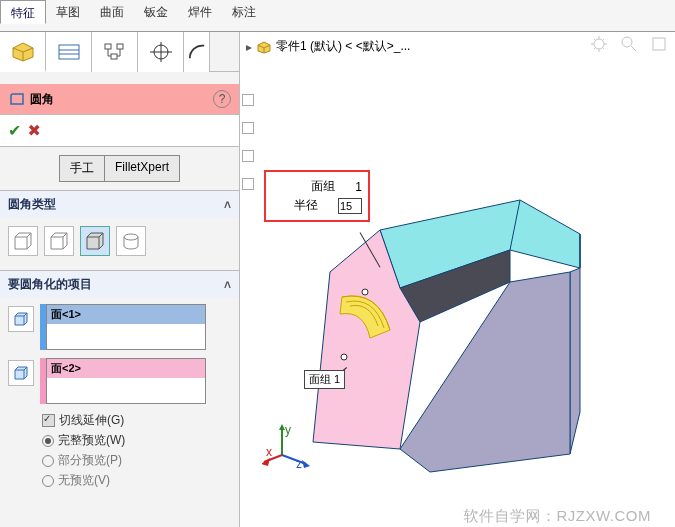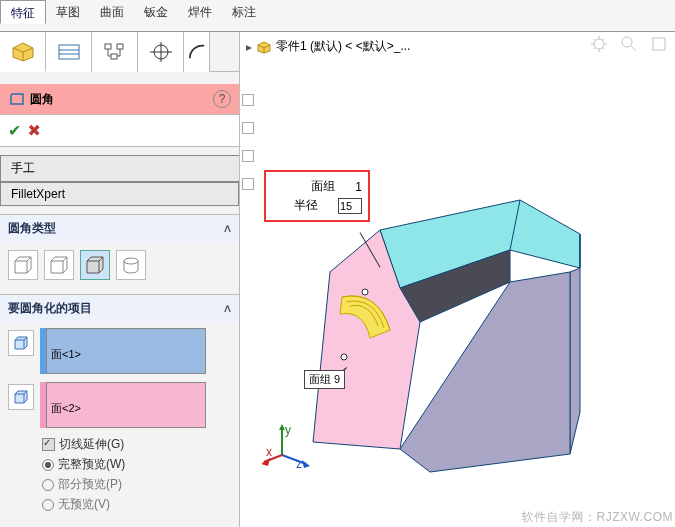--- a/index.html
+++ b/index.html
@@ -17,37 +17,37 @@
   .ptab-icon { width: 28px; height: 22px; }
 
   .feature-header { display: flex; align-items: center; padding: 6px 8px; border-bottom: 1px solid #bbb; background: #fca5a5; margin-top: 12px; }
   .feature-title { font-weight: bold; margin-left: 4px; }
   .help-circle { margin-left: auto; width: 18px; height: 18px; border: 1px solid #888; border-radius: 50%; text-align: center; line-height: 16px; color: #555; }
 
   .confirm-row { display: flex; gap: 6px; padding: 6px 8px; background: #fff; border-bottom: 1px solid #bbb; }
   .check-icon { color: #2a8a2a; font-size: 16px; }
   .x-icon { color: #b33; font-size: 16px; }
 
-  .mode-row { display: flex; justify-content: center; gap: 0; padding: 8px 0; background: #f3f3f3; flex-direction: column; }
+  .mode-row { display: flex; justify-content: center; gap: 0; padding: 8px 0; background: #f3f3f3; }
   .mode-btn { padding: 4px 10px; border: 1px solid #888; background: #e9e9e9; }
   .mode-btn.left { border-right: none; }
 
   .section { border-top: 1px solid #bbb; }
   .section-head { display: flex; align-items: center; padding: 5px 8px; background: #edf2fa; color: #235; font-weight: 600; }
   .section-head .chev { margin-left: auto; color: #555; }
   .section-body { padding: 6px 8px 10px; background: #f3f3f3; }
 
   .type-row { display: flex; gap: 6px; padding: 2px 0 4px; }
   .type-ic { width: 30px; height: 30px; border: 1px solid #bbb; background: #fff; display: flex; align-items: center; justify-content: center; }
   .type-ic.sel { background: #cde3f8; border-color: #5a9; }
 
   .sel-row { display: flex; gap: 6px; margin-bottom: 8px; }
   .sel-cube { width: 26px; height: 26px; border: 1px solid #bbb; background: #fff; display:flex; align-items:center; justify-content:center; margin-top: 2px; }
   .sel-box { flex: 1; height: 46px; border: 1px solid #888; background: #fff; padding: 0; overflow: hidden; }
-  .sel-item { background: #9bbbe3; color: #000; padding: 18px 4px; font-size: 11px; display: block; }
+  .sel-item { background: #9bbbe3; color: #000; padding: 2px 4px; font-size: 11px; display: block; font-weight: bold; }
   .sel-item.pink { background: #f7b7d2; }
   .sel-stripe { width: 6px; height: 46px; }
   .stripe-blue { background: #5aa3e8; }
   .stripe-pink { background: #f49ac1; }
   .sel-flex { display:flex; }
 
   .opts { padding-left: 34px; }
   .opt { display: flex; align-items: center; gap: 4px; color: #777; margin: 3px 0; }
   .opt.enabled { color: #333; }
   .cb { width: 13px; height: 13px; border: 1px solid #888; background: #ddd; display: inline-block; }
@@ -64,21 +64,21 @@
   .callout-box { position: absolute; top: 138px; left: 24px; width: 106px; border: 2px solid #e33; background: #fff; padding: 4px 6px; }
   .callout-row { display: flex; align-items: center; justify-content: flex-end; gap: 20px; margin: 2px 0; font-size: 11px; }
   .callout-row input { width: 24px; height: 16px; border: 1px solid #444; font-size: 11px; padding: 0 1px; }
 
   .tag { position: absolute; border: 1px solid #444; background: #fff; padding: 1px 4px; font-size: 11px; }
   .tag1 { top: 338px; left: 64px; }
 
   .leader { position: absolute; border-top: 1px solid #333; transform-origin: left center; }
 
   .axis { position: absolute; bottom: 62px; left: 22px; width: 50px; height: 50px; }
-  .watermark { position: absolute; bottom: 6px; right: 2px; color: #b7b7b7; font-size: 12px; letter-spacing: 0.5px; }
+  .watermark { position: absolute; bottom: 6px; right: 24px; color: #b7b7b7; font-size: 15px; letter-spacing: 0.5px; }
 
   .sidecol { position: absolute; left: 2px; top: 62px; display: flex; flex-direction: column; gap: 16px; }
   .sidecol div { width: 12px; height: 12px; border: 1px solid #aaa; }
 </style>
 </head>
 <body>
 
 <div class="ribbon">
   <div class="ribbon-tab active">特征</div>
   <div class="ribbon-tab">草图</div>
@@ -288,21 +288,21 @@
       <div class="callout-row">
         <span>面组</span>
         <span>1</span>
       </div>
       <div class="callout-row">
         <span>半径</span>
         <input value="15" style="">
       </div>
     </div>
 
-    <div class="tag tag1">面组 9</div>
+    <div class="tag tag1">面组 1</div>
 
     <svg class="axis" viewBox="0 0 50 50">
       <line x1="20" y1="35" x2="20" y2="8" stroke="#2b8a2b" stroke-width="2"></line>
         <polygon points="20,4 17,10 23,10" fill="#2b8a2b"></polygon>
       <line x1="20" y1="35" x2="44" y2="44" stroke="#2255cc" stroke-width="2"></line>
         <polygon points="48,46 40,40 42,48" fill="#2255cc"></polygon>
       <line x1="20" y1="35" x2="2" y2="42" stroke="#cc2222" stroke-width="2"></line>
         <polygon points="-1,44 8,38 6,46" fill="#cc2222"></polygon>
       <text x="23" y="14" fill="#2b8a2b" font-size="8">y</text>
       <text x="34" y="48" fill="#2255cc" font-size="8">z</text>

